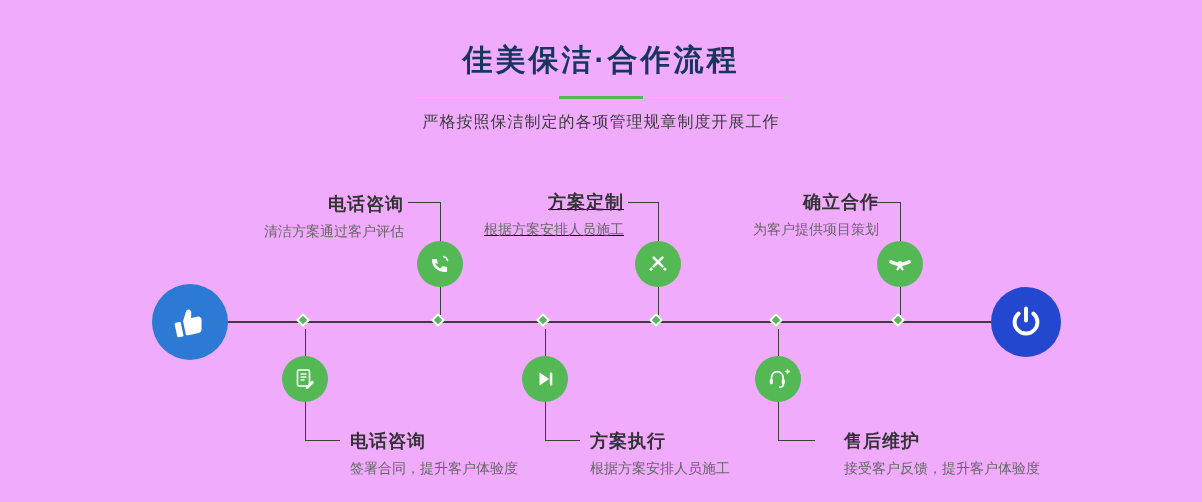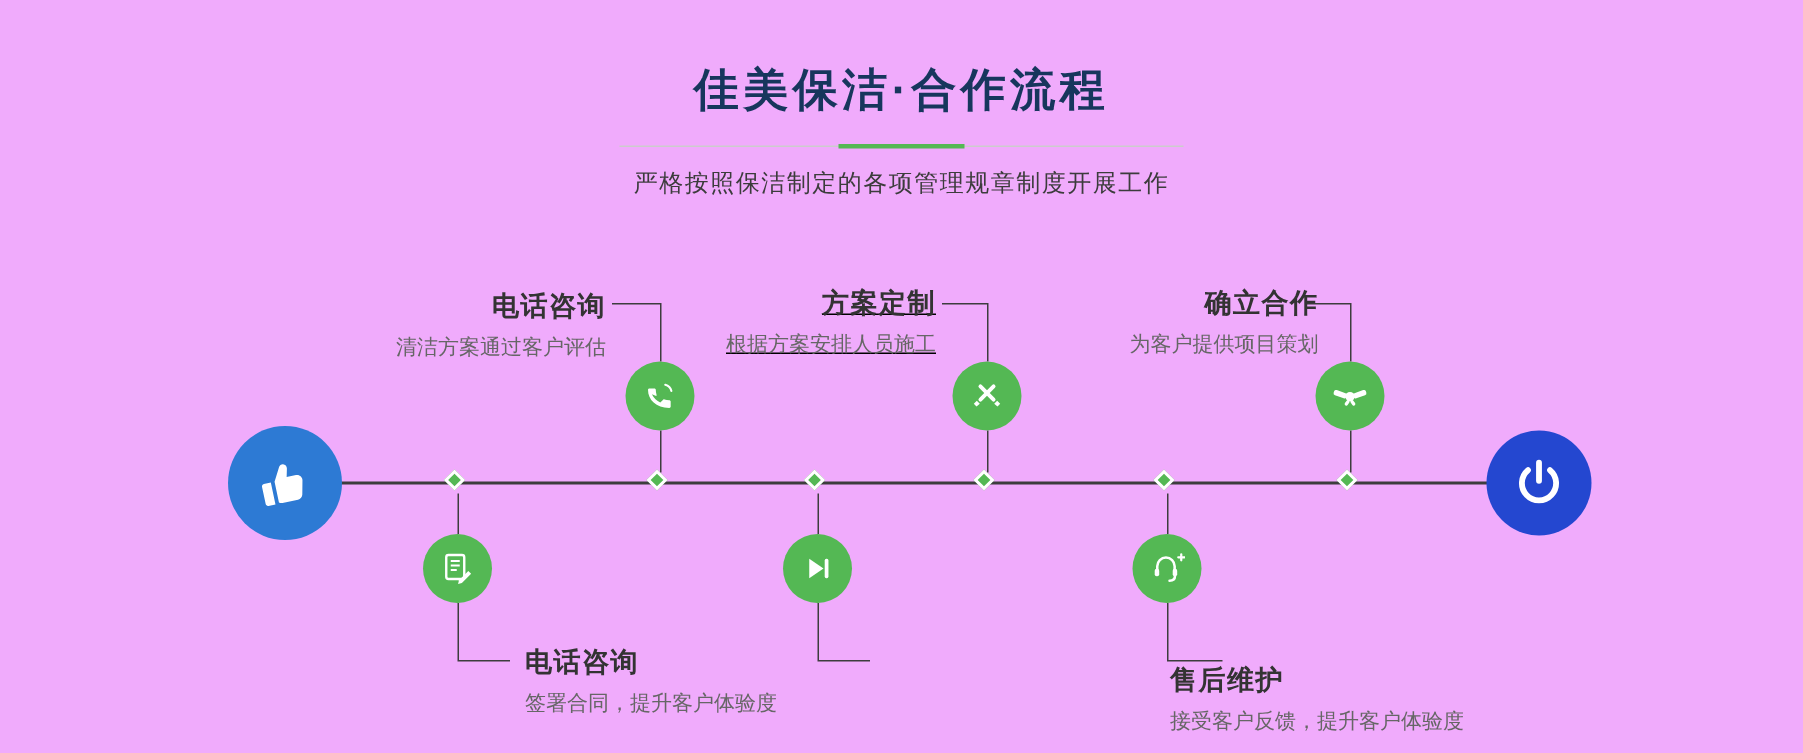--- a/index.html
+++ b/index.html
@@ -40,21 +40,21 @@
 
   .diamond { position:absolute; top:315px; width:10px; height:10px; background:var(--accent_green);
              border:2px solid #fff; transform:rotate(45deg); }
   .d1{left:298px;} .d2{left:433px;} .d3{left:538px;} .d4{left:651px;} .d5{left:771px;} .d6{left:893px;}
 
   .step-text { position:absolute; }
   .step-text.top { text-align:right; }
   .step-title { font-size:18px; font-weight:bold; color:#333; letter-spacing:1px; }
   .step-desc  { margin-top:7px; font-size:14px; color:#666; }
   .t1 { right:798px; top:192px; } .t2 { right:578px; top:190px;text-decoration:underline; } .t3 { right:323px; top:190px; }
-  .b1 { left:350px; top:429px; }  .b2 { left:590px; top:429px; }  .b3 { left:780px; top:429px;margin-top:12px; }
+  .b1 { left:350px; top:429px; }  .b2 { left:590px; top:429px; }  .b3 { left:844px; top:429px; }
 </style>
 </head>
 <body>
 
 <div class="canvas">
 
   <div class="title">佳美保洁·合作流程</div>
   <div class="divider">
     <div class="divider-accent"></div>
   </div>
@@ -178,18 +178,22 @@
   </div>
   <div class="step-text top t3">
     <div class="step-title">确立合作</div>
     <div class="step-desc">为客户提供项目策划</div>
   </div>
 
   <div class="step-text b1">
     <div class="step-title">电话咨询</div>
     <div class="step-desc">签署合同，提升客户体验度</div>
   </div>
+  <div class="step-text b2">
+    <div class="step-title">方案执行</div>
+    <div class="step-desc">根据方案安排人员施工</div>
+  </div>
   <div class="step-text b3">
     <div class="step-title">售后维护</div>
     <div class="step-desc">接受客户反馈，提升客户体验度</div>
   </div>
 
 </div>
 
 </body></html>

